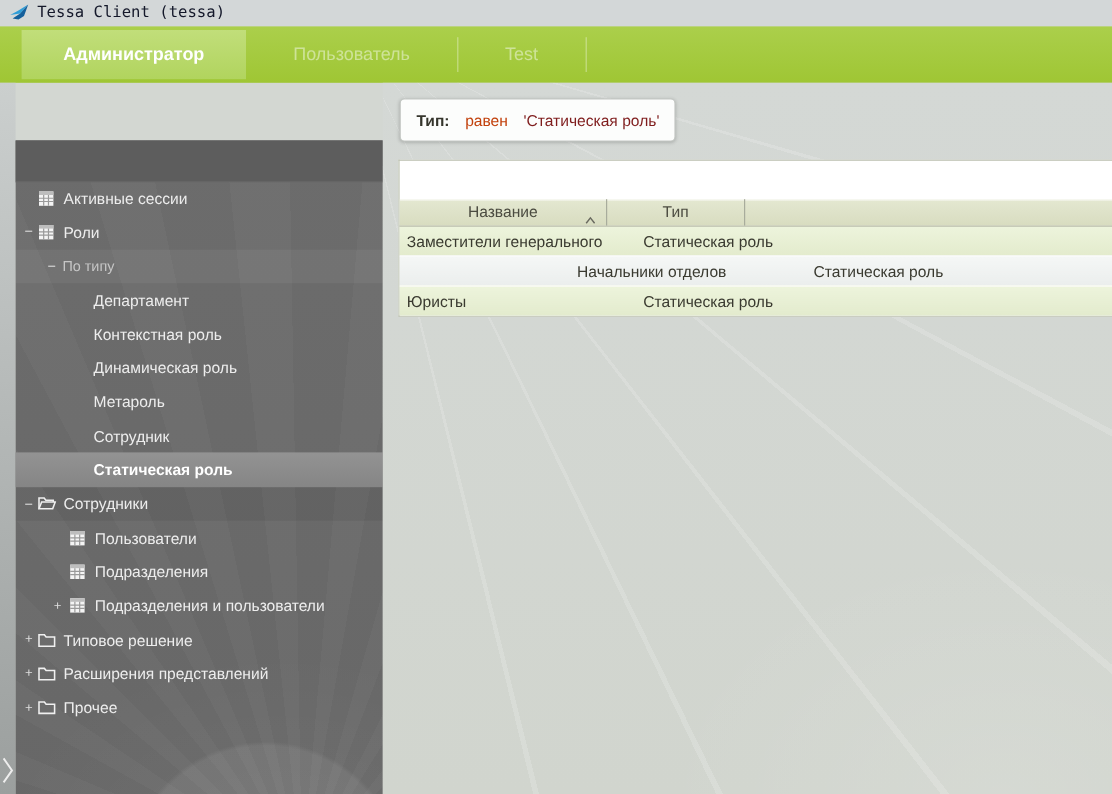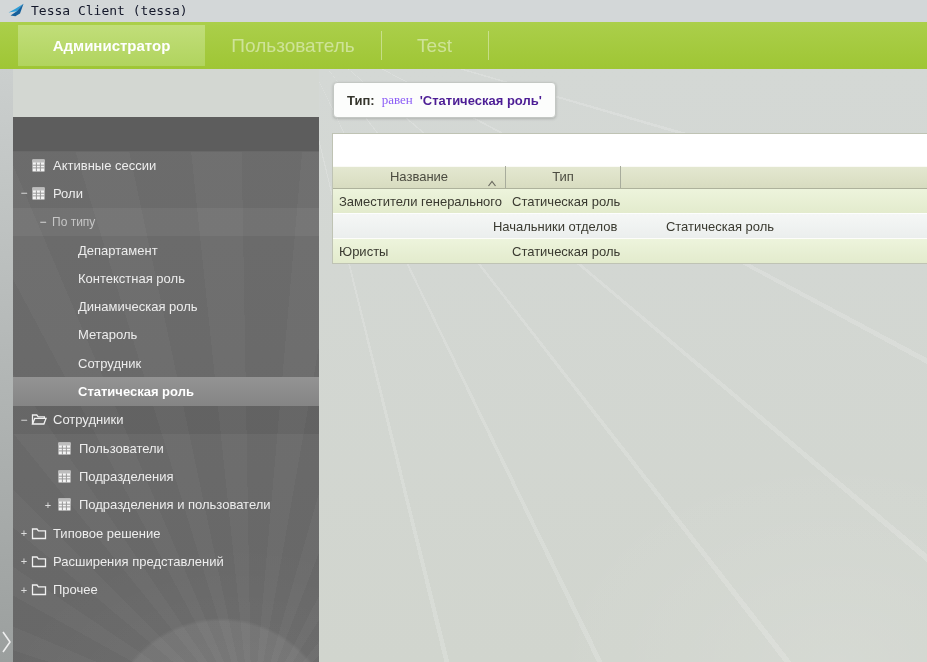--- a/index.html
+++ b/index.html
@@ -13,21 +13,21 @@
   .title-text{position:absolute;left:31px;top:0;height:34px;line-height:22px;
     font-family:"DejaVu Sans Mono",monospace;font-size:13px;color:#14182a;white-space:nowrap;}
   .logo{position:absolute;left:8px;top:3px;width:16px;height:16px;}
   
   .tabbar{position:absolute;left:0;top:22px;width:927px;height:47px;
     background:linear-gradient(#abcf4b,#9fc634);}
   .tab-active{position:absolute;left:18px;top:3px;width:187px;height:41px;
     background:linear-gradient(#c1de7a,#b1d45e);
     line-height:41px;text-align:center;color:#ffffff;font-size:15px;font-weight:600;cursor:default;}
   .tab{position:absolute;top:3px;height:41px;line-height:41px;text-align:center;
-    color:#cee398;font-size:19px;cursor:default;}
+    color:#cee398;font-size:15px;cursor:default;}
   .tab2{left:205px;width:176px;}
   .tab3{left:381px;width:107px;}
   .tabsep{position:absolute;top:9px;height:29px;width:1px;background:rgba(255,255,255,.38);}
   .sep1{left:381px}.sep2{left:488px}
   
   .leftstrip{position:absolute;left:0;top:69px;width:13px;height:593px;
     background:linear-gradient(#cbcfce,#9b9f9e);}
   .collapse-btn{position:absolute;left:0px;top:560px;width:13px;height:26px;}
   
   .sidebar{position:absolute;left:13px;top:69px;width:306px;height:593px;
@@ -51,38 +51,38 @@
   .lvl2i{padding-left:26px;}
   .lvl2i .exp{flex:0 0 18px;}
   .sel{background:linear-gradient(#939393,#858585);font-weight:bold;color:#ffffff;}
   .shade{background:rgba(0,0,0,.06);}
   
   .main{position:absolute;left:319px;top:69px;width:608px;height:593px;
     background:
       repeating-conic-gradient(from 118deg at -30px -50px, rgba(255,255,255,.16) 0deg .4deg, rgba(255,255,255,0) .4deg 12deg),
       radial-gradient(ellipse 420px 300px at 85% 100%, rgba(255,255,255,.10), rgba(255,255,255,0) 70%),
       linear-gradient(#d4d8d5,#d1d5ce);}
-  .chip{position:absolute;left:14px;top:13px;height:34px;display:flex;align-items:center;gap:7px;
+  .chip{position:absolute;left:14px;top:13px;height:34px;display:flex;align-items:center;gap:13px;
     padding:0 13px;background:#fcfdfc;border:1px solid #c3c7c3;border-radius:4px;
     box-shadow:0 1px 3px rgba(0,0,0,.18);font-size:13px;cursor:default;}
   .chip .fld{font-weight:bold;color:#35352c;}
-  .chip .op{color:#8b5cf6;font-family:Liberation Serif, serif;}
-  .chip .val{font-weight:bold;color:#4c1d95;}
+  .chip .op{color:#c2410c;}
+  .chip .val{font-weight:normal;color:#7f1d1d;}
   .grid{position:absolute;left:13px;top:64px;width:596px;border:1px solid #bfc3b4;border-right:none;
     background:#ffffff;box-sizing:border-box;}
   .ghead{display:flex;height:22px;background:linear-gradient(#e4e8d1,#d8dcc0);
     border-bottom:1px solid #aeb29c;box-shadow:inset 0 1px 0 rgba(255,255,255,.8);margin-top:32px;}
   .hc{position:relative;line-height:22px;text-align:center;font-size:13px;color:#4b4b40;
     border-right:1px solid #a8ac9c;cursor:default;}
   .hc1{width:172px;}
   .hc2{width:114px;}
   .hcf{flex:1;border-right:none;}
   .sorticon{position:absolute;right:8px;top:7px;width:10px;height:8px;}
   .grow{display:flex;height:24px;align-items:center;font-size:13px;color:#3a3a30;
-    border-top:1px solid rgba(255,255,255,.9);cursor:default;}
+    border-top:1px solid rgba(255,255,255,.9);cursor:default;gap:24px;}
   .grow.first{border-top:none;}
   .grow.g{background:linear-gradient(#edf4dc,#e3ebcd);}
   .grow.w{background:linear-gradient(#f5f7f6,#ebeeed);justify-content:center;}
   .c1{width:173px;padding-left:6px;box-sizing:border-box;overflow:hidden;white-space:nowrap;}
   .c2{padding-left:6px;white-space:nowrap;}
 </style>
 </head>
 <body>
 
 <div class="titlebar">

